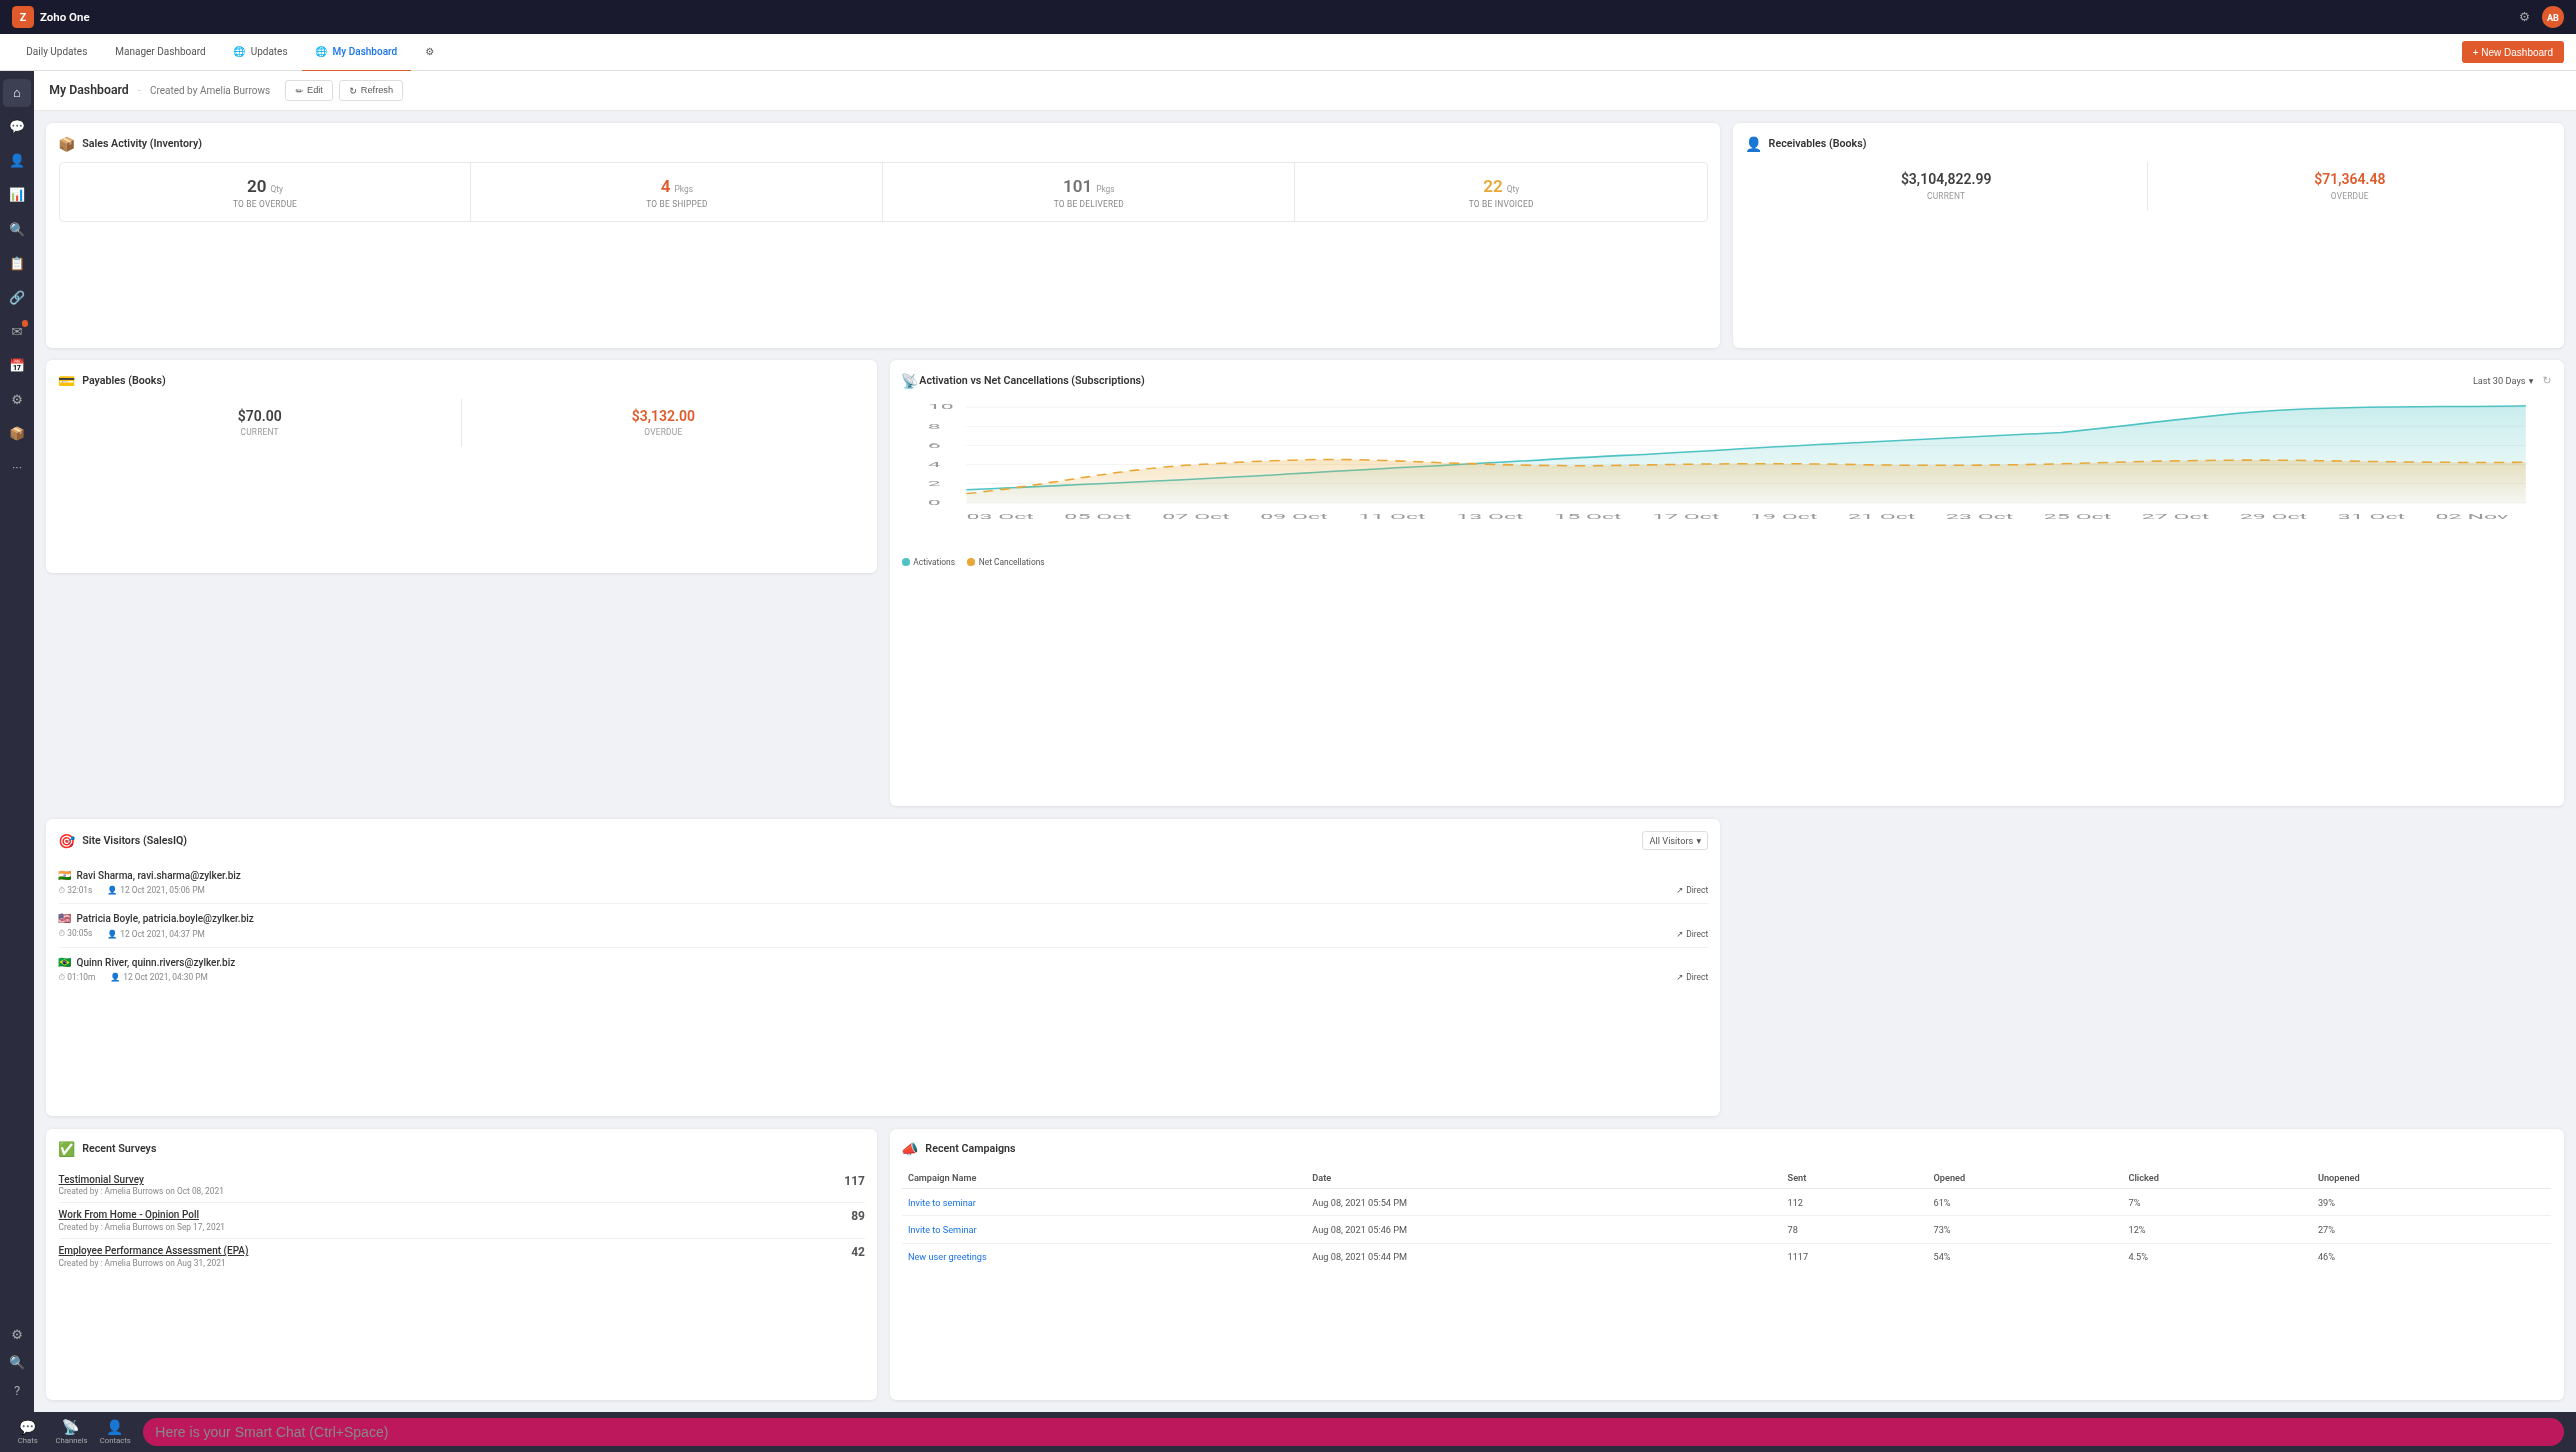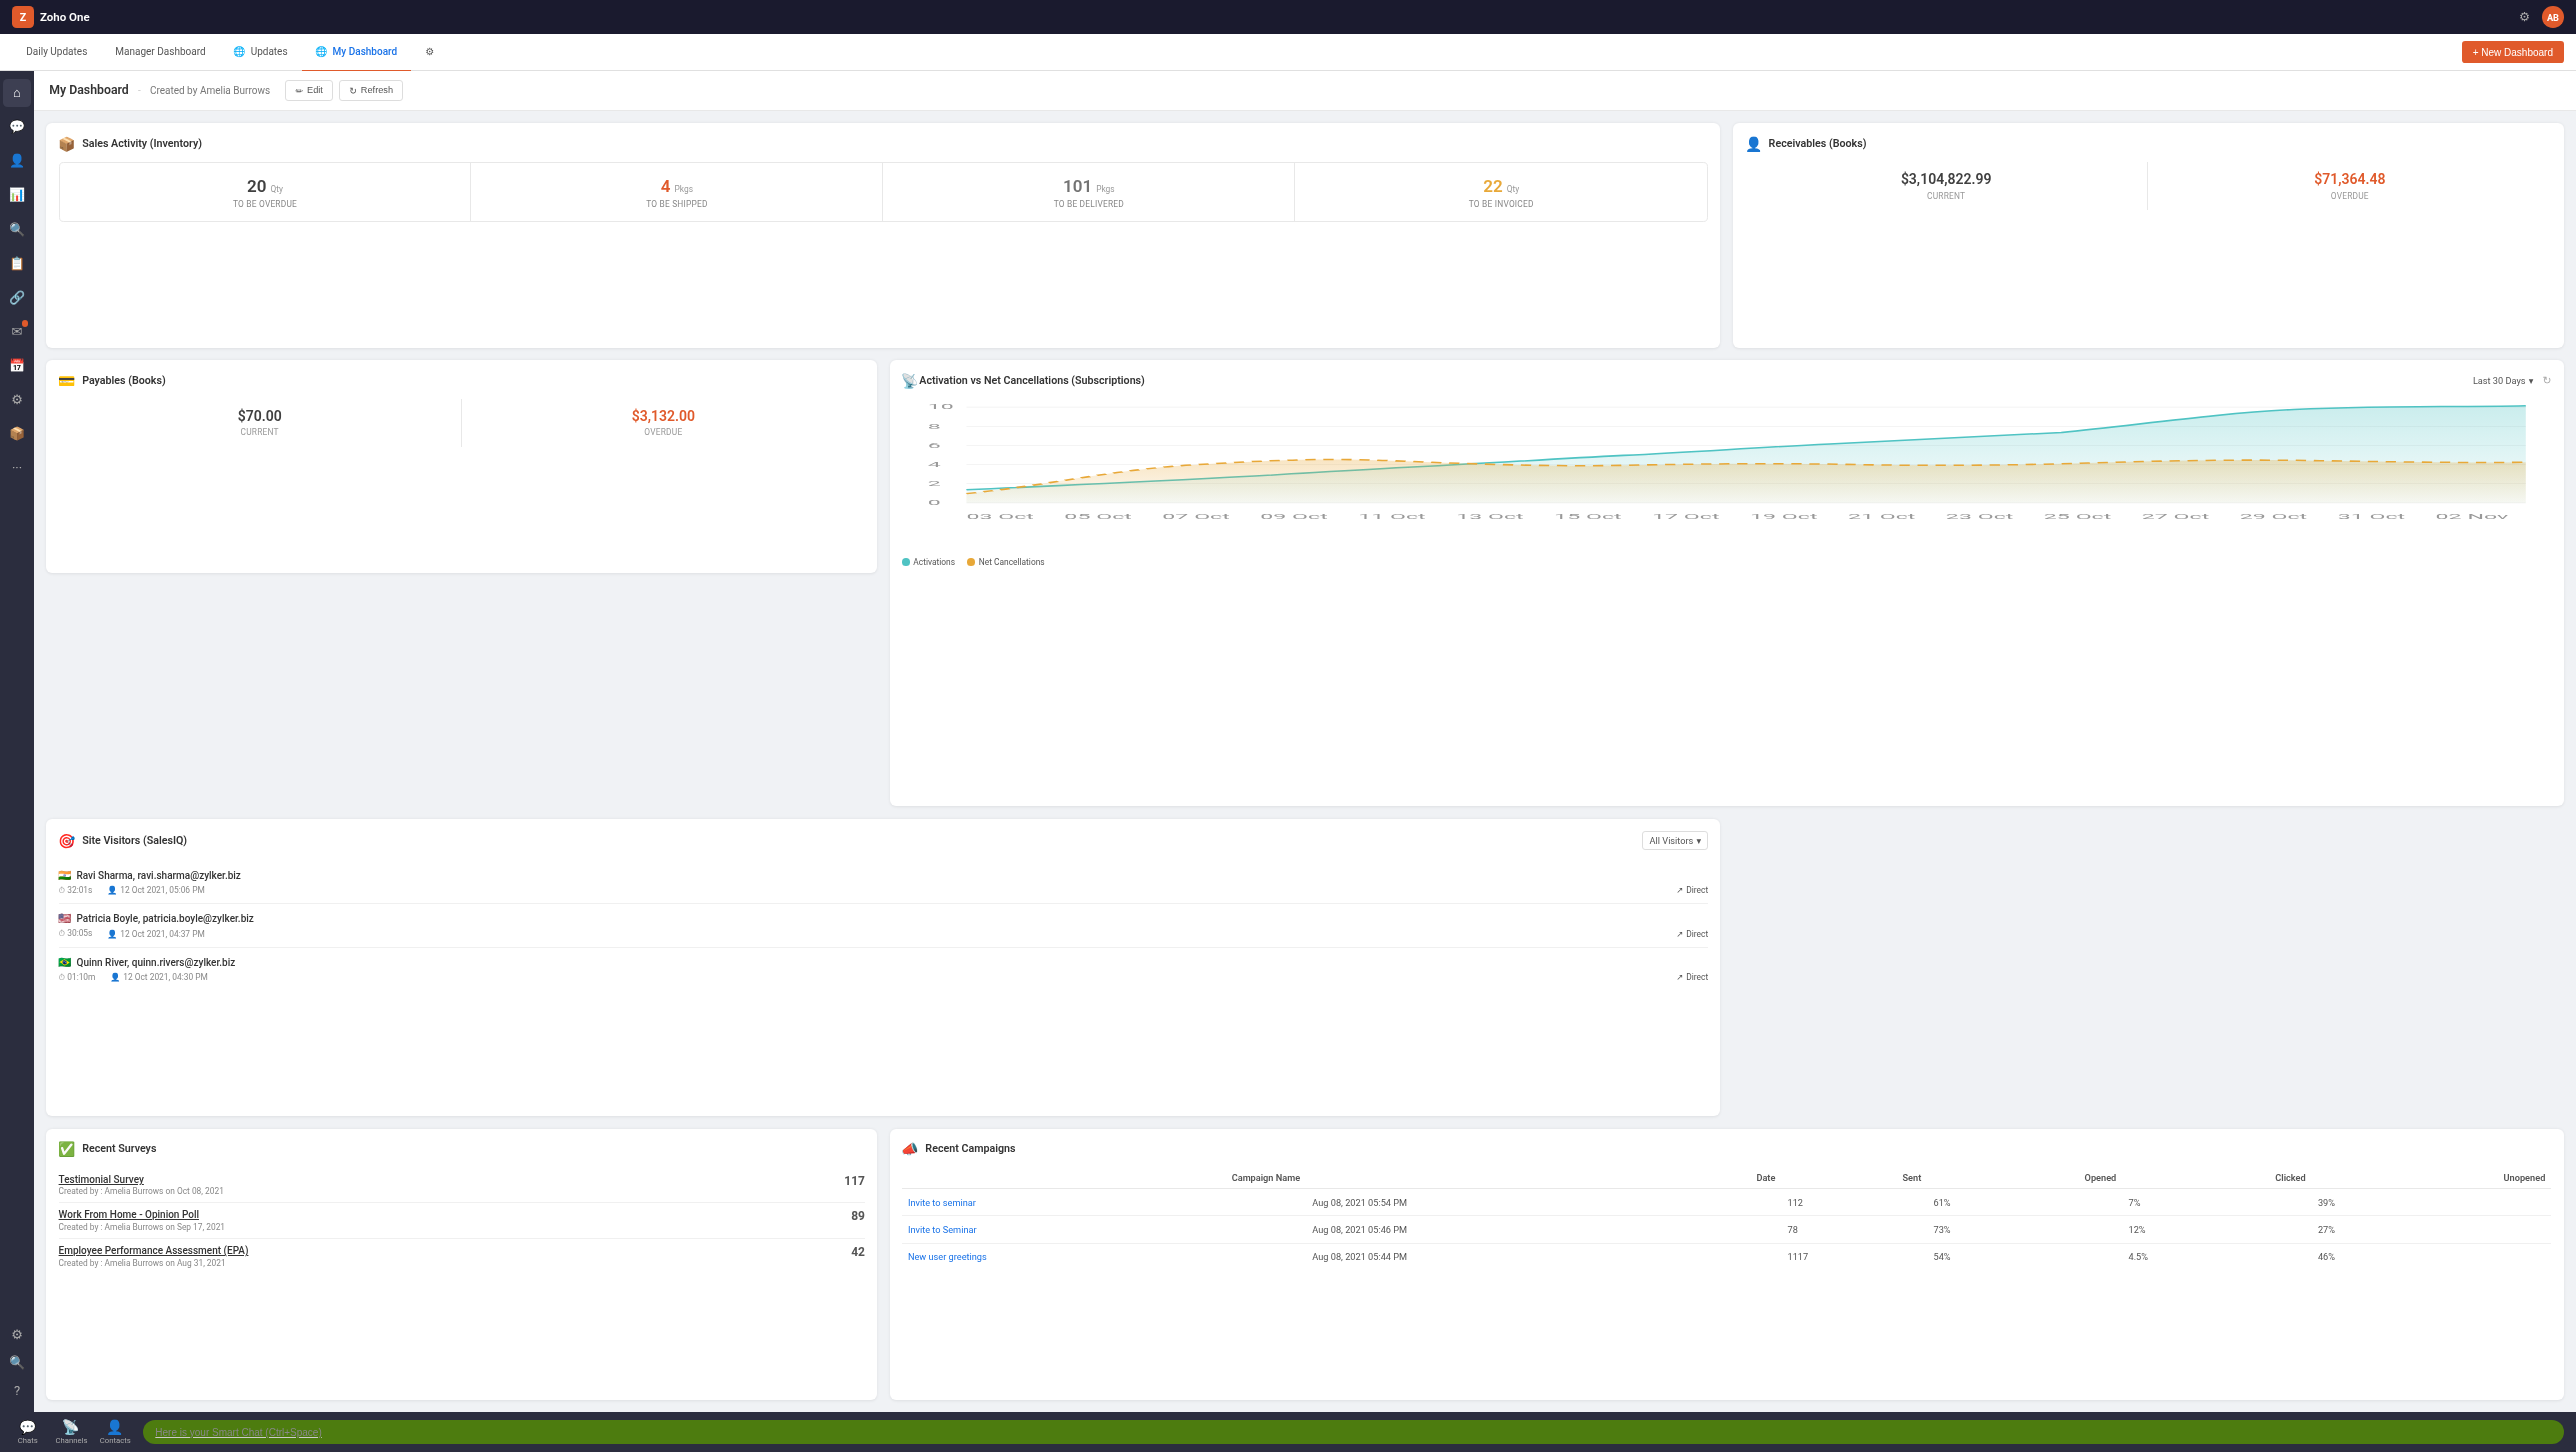--- a/index.html
+++ b/index.html
@@ -95,31 +95,31 @@
     .recent-surveys { grid-column: 1 / 2; }
     .survey-item { padding: 6.1px 0; border-bottom: 0.8px solid #f0f0f0; display: flex; justify-content: space-between; align-items: flex-start; }
     .survey-item:last-child { border-bottom: none; }
     .survey-name { font-size: 10px; font-weight: 500; color: #333; text-decoration: underline; }
     .survey-creator { font-size: 8.4px; color: #888; margin-top: 1.5px; }
     .survey-count { font-size: 12px; color: #555; font-weight: 700; }
 
     
     .recent-campaigns { grid-column: 2 / 4; }
     .campaigns-table { width: 100%; border-collapse: collapse; }
-    .campaigns-table th { text-align: right; font-size: 9.2px; color: #555; font-weight: 600; padding: 4.6px 6.1px; border-bottom: 0.8px solid #e8e8e8; }
+    .campaigns-table th { text-align: left; font-size: 9.2px; color: #555; font-weight: 600; padding: 4.6px 6.1px; border-bottom: 0.8px solid #e8e8e8; }
     .campaigns-table td { font-size: 9.2px; color: #555; padding: 7.7px 6.1px; border-bottom: 0.8px solid #f0f0f0; }
     .campaigns-table tr:last-child td { border-bottom: none; }
     .link-blue { color: #1a73e8; cursor: pointer; text-decoration: none; }
 
     
     .chatbar { background: #2b2d3e; display: flex; align-items: center; height: 40px; padding: 0 12.3px; flex-shrink: 0; gap: 12.3px; }
     .chat-item { display: flex; flex-direction: column; align-items: center; gap: 1.5px; color: #aaa; font-size: 7.7px; cursor: pointer; min-width: 31px; }
     .chat-item .chat-icon { font-size: 14px; }
     .chat-item.active .chat-icon { color: #4fc3c3; }
-    .chat-input { flex: 1; background: #4d7c0f; border: none; border-radius: 15.3px; padding: 6.1px 12.3px; color: #ccc; font-size: 10px; outline: none; text-decoration: underline; }
+    .chat-input { flex: 1; background: #be185d; border: none; border-radius: 15.3px; padding: 6.1px 12.3px; color: #ccc; font-size: 14px; outline: none; }
     .chat-input::placeholder { color: #888; }
 
     
     .y-axis-label { font-size: 9px; fill: #999; }
     .x-axis-label { font-size: 9px; fill: #999; }
   </style>
 </head>
 <body>
 
 <div class="topbar">

